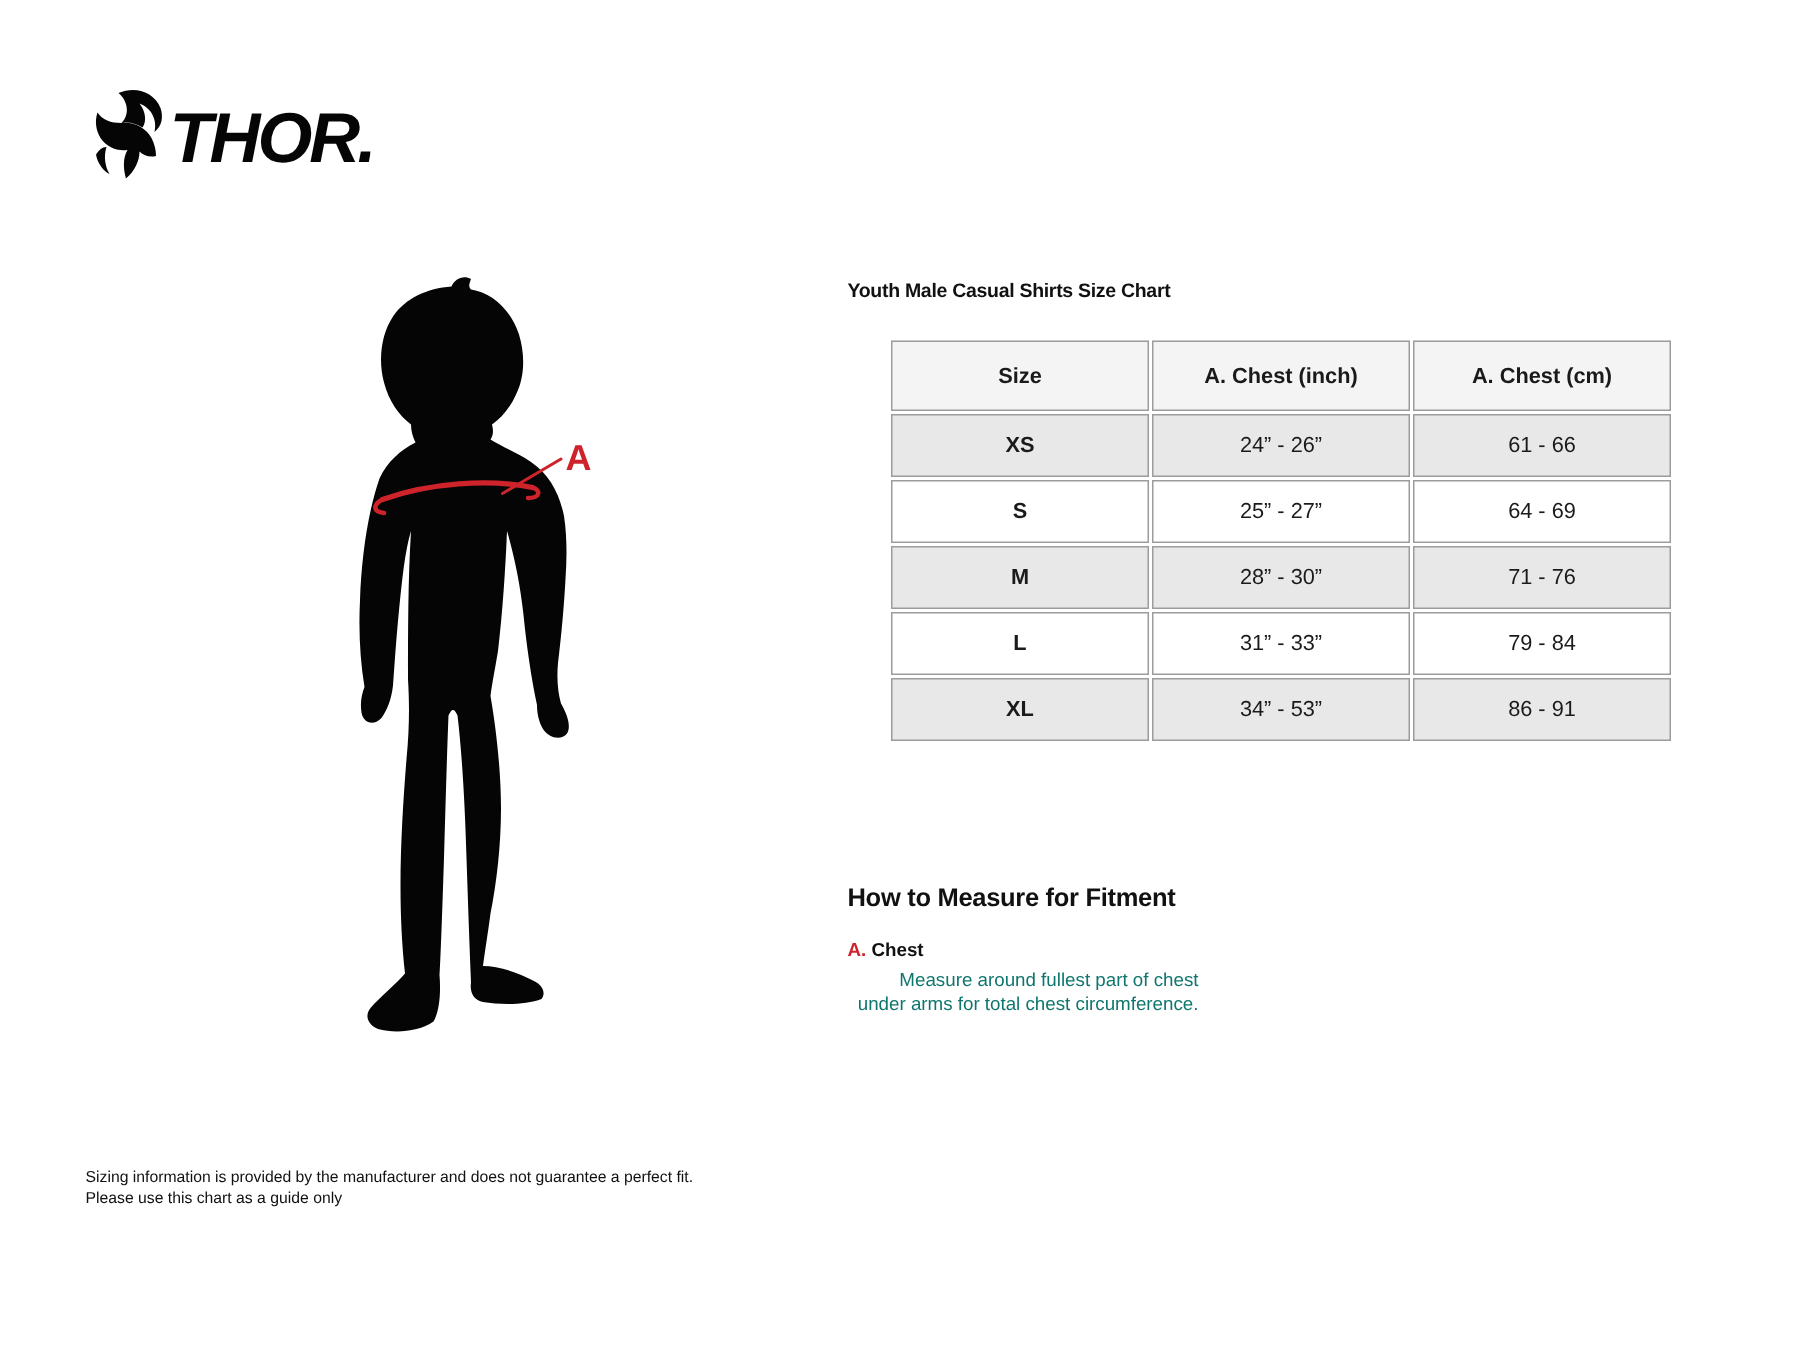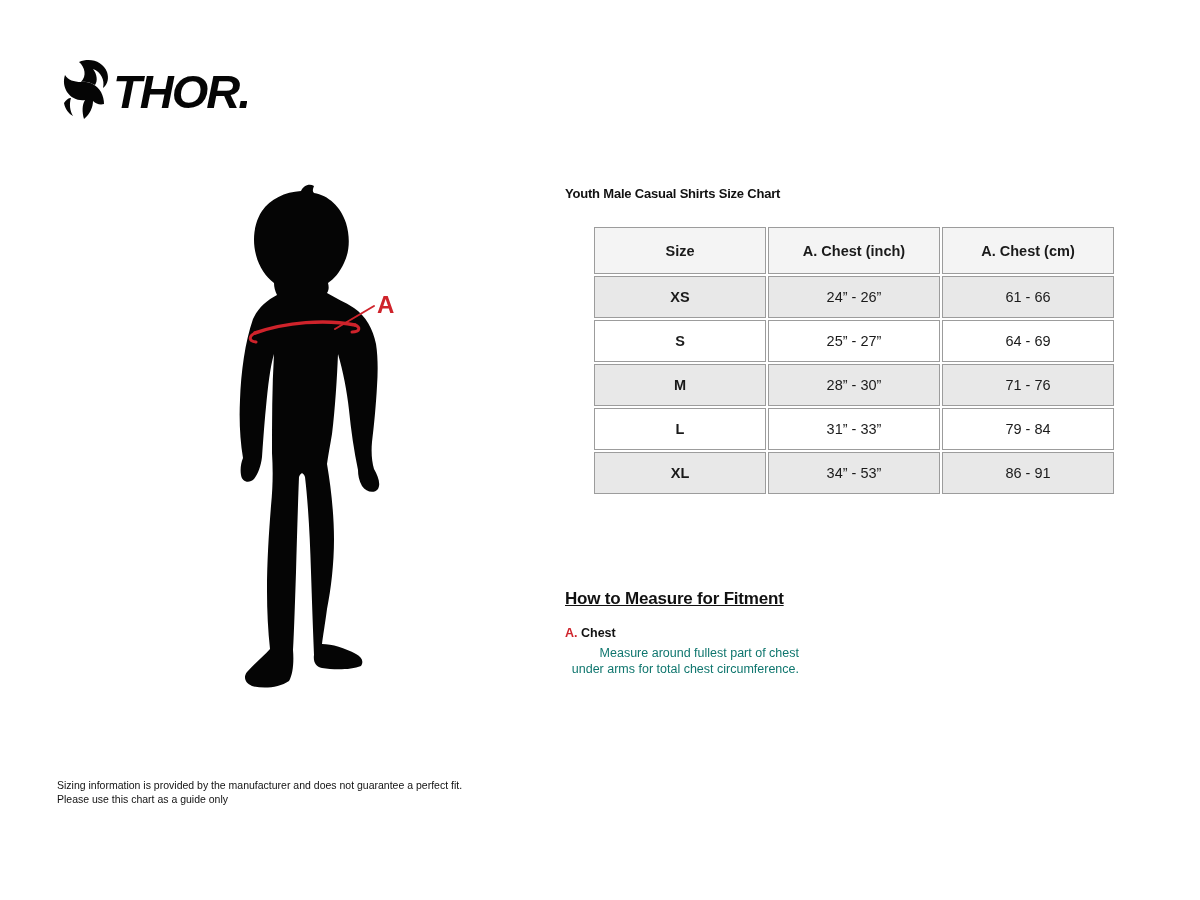--- a/index.html
+++ b/index.html
@@ -35,21 +35,21 @@
     vertical-align: middle;
     font-size: 14.5px;
     color: #1a1a1a;
   }
   table.size-table th { height: 47px; background: #f4f4f4; font-weight: bold; }
   table.size-table td { height: 42px; background: #ffffff; font-weight: normal; }
   table.size-table tr.striped td { background: #e8e8e8; }
   table.size-table td.size-cell { font-weight: bold; }
 
   .measure { position: absolute; left: 565px; top: 589px; width: 260px; }
-  .measure h2 { margin: 0; font-size: 17px; font-weight: bold; color: #111; letter-spacing: -0.2px; text-decoration: underline; }
+  .measure h2 { margin: 0; font-size: 17px; font-weight: bold; color: #111; letter-spacing: -0.2px; }
   .measure-item { margin-top: 17px; }
   .measure-item .item-title { font-size: 12.5px; font-weight: bold; color: #111; }
   .measure-item .item-key { color: #cf232b; }
   .measure-item p {
     margin: 5px 0 0 0;
     width: 234px;
     font-size: 12.5px; line-height: 1.28; color: #0f766e; text-align: right;
   }
 
   .footer {

